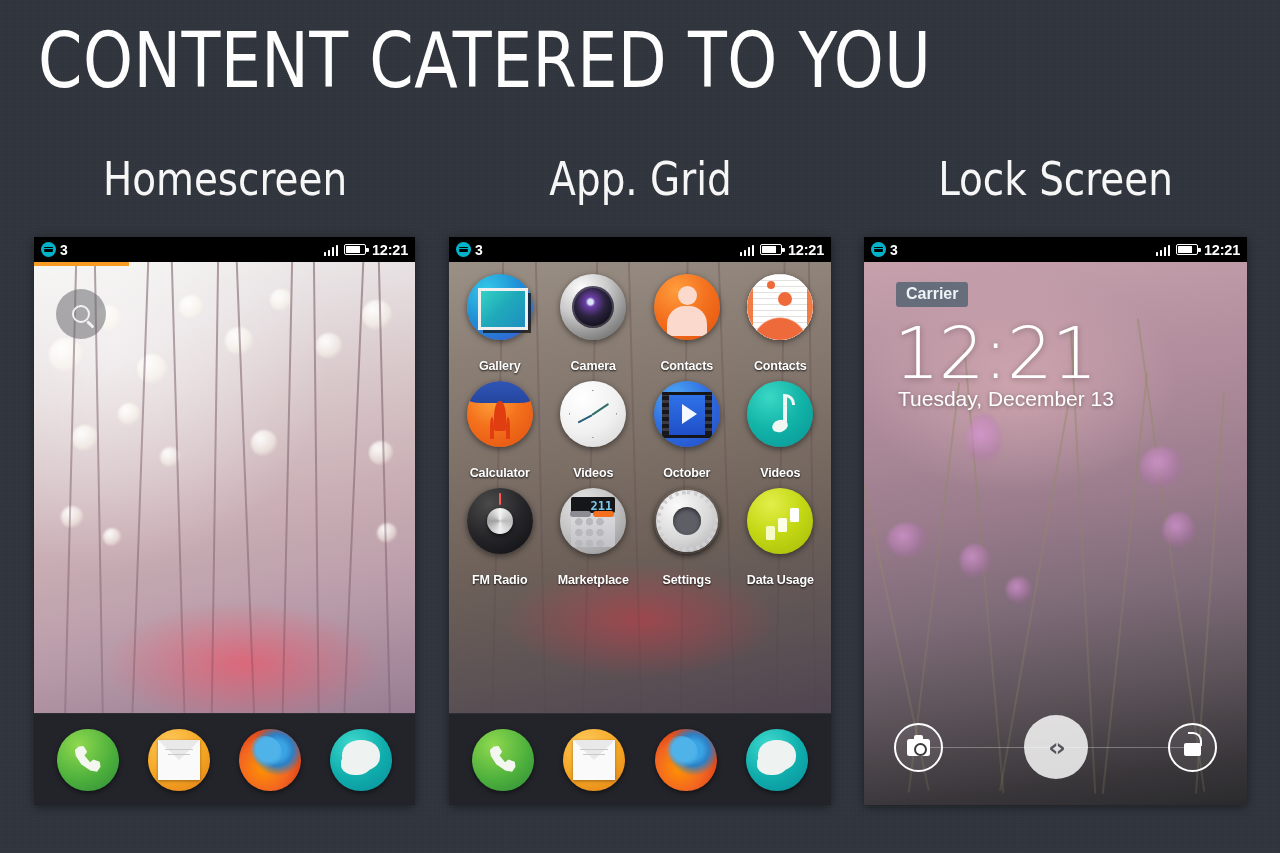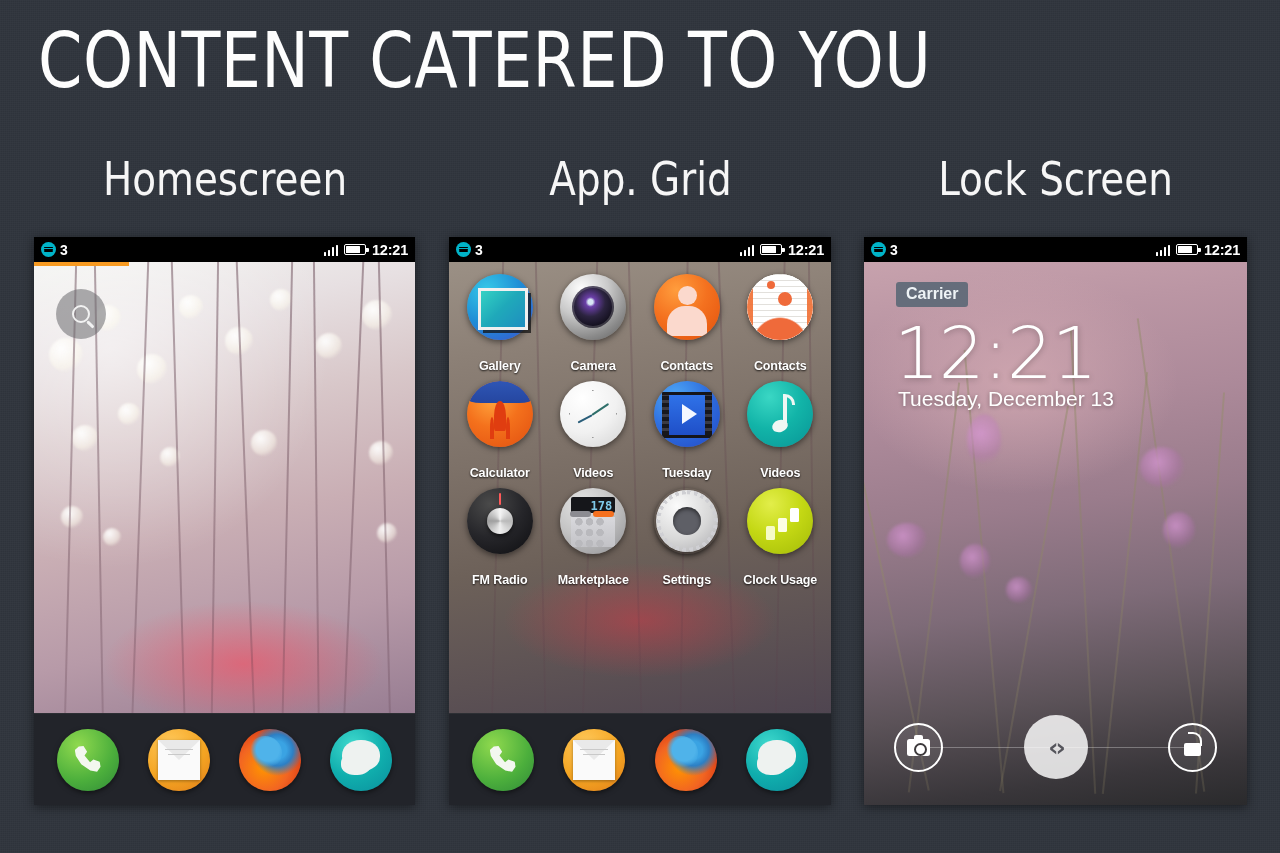--- a/index.html
+++ b/index.html
@@ -565,53 +565,53 @@
 
     <div class="app">
       <div class="app-ico a-clock">
           <span class="clock-ticks"></span>
         </div>
       <div class="app-lbl">Videos</div>
     </div>
 
     <div class="app">
       <div class="app-ico a-videos"></div>
-      <div class="app-lbl">Tuesday</div>
+      <div class="app-lbl">October</div>
     </div>
 
     <div class="app">
       <div class="app-ico a-music">
           <span class="music-hook"></span>
         </div>
       <div class="app-lbl">Videos</div>
     </div>
 
     <div class="app">
       <div class="app-ico a-fm"></div>
       <div class="app-lbl">FM Radio</div>
     </div>
 
     <div class="app">
       <div class="app-ico a-calc">
-        <span class="calc-digits">178</span>
+        <span class="calc-digits">211</span>
         <span class="calc-keys"></span>
       </div>
       <div class="app-lbl">Marketplace</div>
     </div>
 
     <div class="app">
       <div class="app-ico a-settings">
           <span class="gear"></span>
         </div>
       <div class="app-lbl">Settings</div>
     </div>
 
     <div class="app">
       <div class="app-ico a-data"></div>
-      <div class="app-lbl">Clock Usage</div>
+      <div class="app-lbl">Data Usage</div>
     </div>
   </div>
 
   <div class="dock">
     <div class="dock-icon ic-phone"></div>
     <div class="dock-icon ic-mail">
         <span class="env">
           <i></i>
           <i></i>
         </span>

